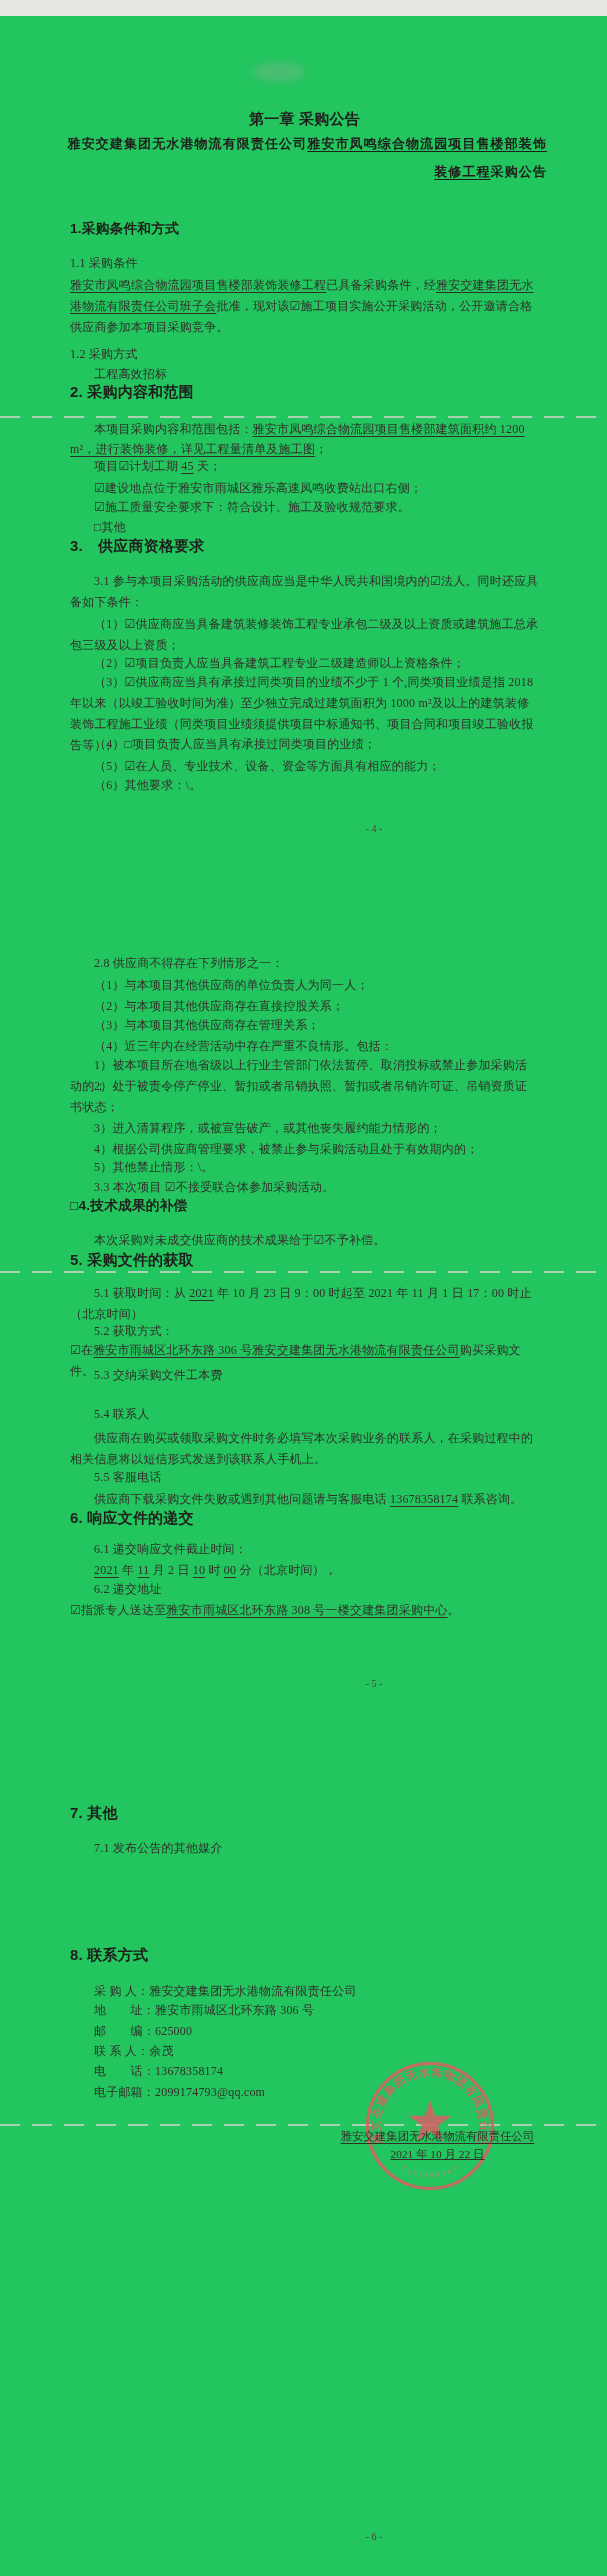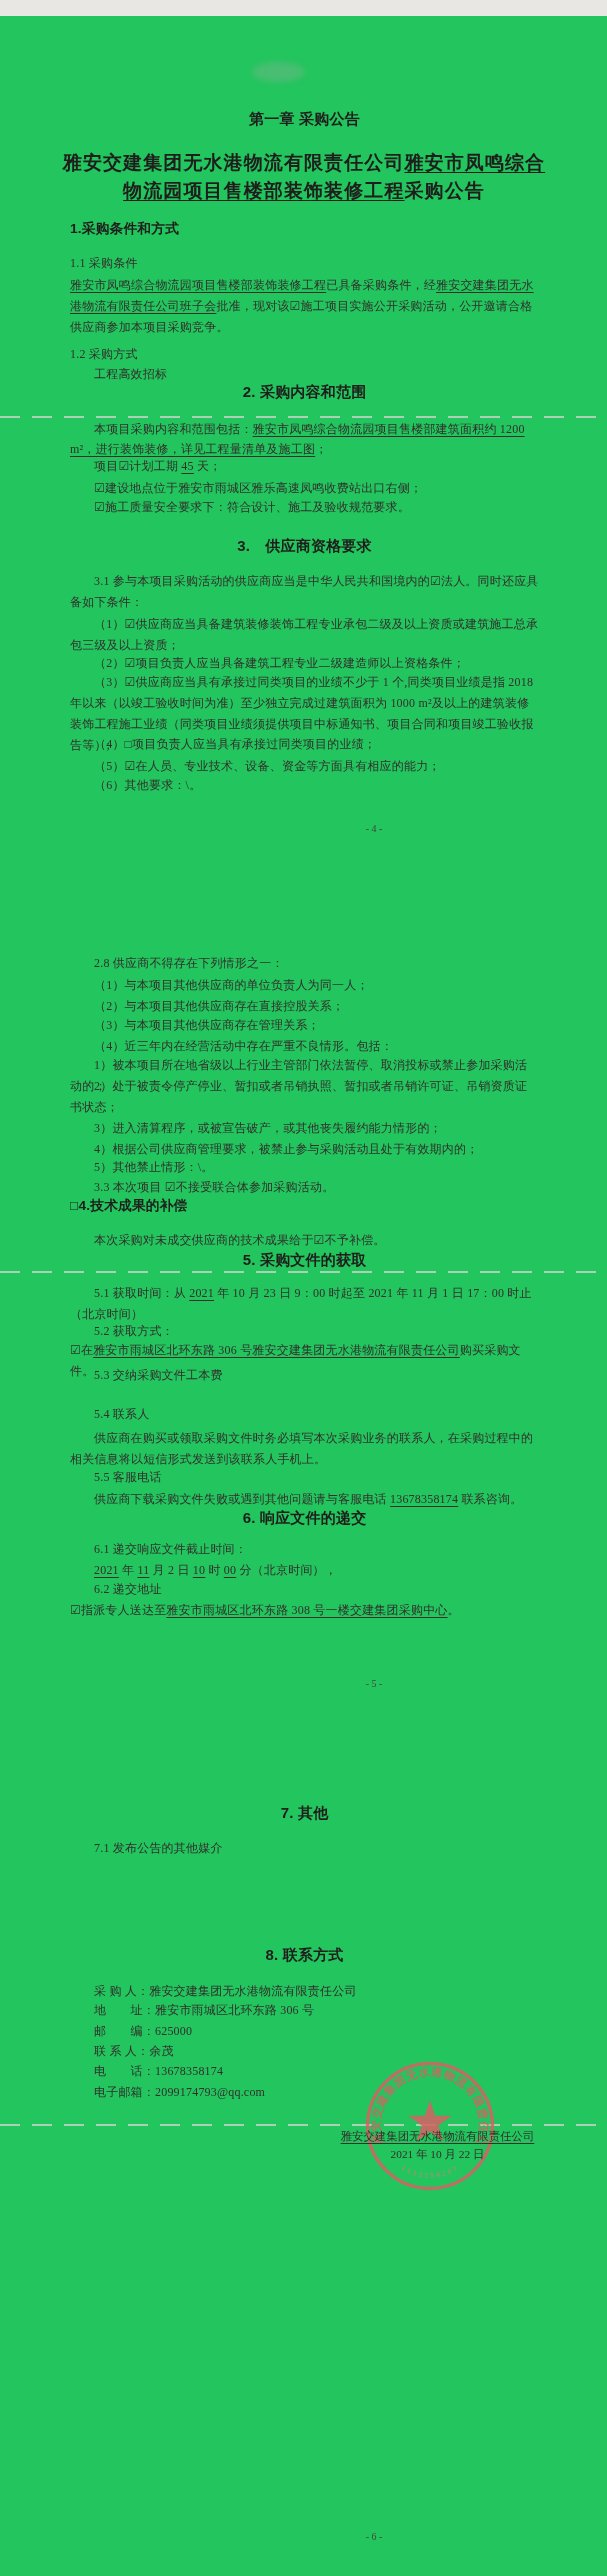--- a/index.html
+++ b/index.html
@@ -2,36 +2,36 @@
 <html style="font-size:12px"><head>
 <meta charset="utf-8">
 <style>
   html,body{margin:0;padding:0;background:#e9e7e3;}
   .page{position:relative;width:608px;height:2576px;margin:16px auto;background:#22c55e;
         overflow:hidden;font-family:"Liberation Serif","DejaVu Serif",serif;color:#332f2b;}
   .blk{position:absolute;left:70px;width:469px;font-size:12px;line-height:21px;
        letter-spacing:0.2px;z-index:2;}
   .ind{text-indent:2em;}
   .hd{font-family:"Liberation Sans","DejaVu Sans",sans-serif;font-weight:700;color:#201e1c;}
-  .hd-lg{font-size:15px;line-height:23px;text-align:center;}
+  .hd-lg{font-size:15px;line-height:23px;}
   .hd-md{font-size:13.7px;line-height:21px;}
   .center{text-align:center;}
   .u{text-decoration:underline;text-underline-offset:2.7px;}
   .chapter{top:92px;font-size:15px;}
-  .doc-title{top:133px;left:61px;width:486px;font-size:19px;line-height:28px;letter-spacing:1.1px;}
+  .doc-title{top:114px;left:61px;width:486px;font-size:13px;line-height:28px;letter-spacing:1.1px;text-align:right;}
   .pagenum{position:absolute;left:342px;width:64px;text-align:center;font-size:10px;
            color:#47423d;z-index:2;font-family:"Liberation Serif","DejaVu Serif",serif;}
   .seam{position:absolute;left:0;width:608px;height:1.5px;z-index:1;opacity:.75;
         background:repeating-linear-gradient(90deg,#d9d6d1 0 20px,rgba(0,0,0,0) 20px 32px);}
   .smudge{position:absolute;left:252px;top:46px;width:53px;height:20px;border-radius:50%;
           background:rgba(175,172,168,.28);filter:blur(3px);z-index:1;}
   .seal-svg{position:absolute;left:363px;top:2043px;z-index:1;opacity:.85;}
   .sig{position:absolute;text-align:center;z-index:3;font-size:11.4px;line-height:18px;}
   .sig-company{left:325px;top:2111px;width:225px;}
-  .sig-date{left:325px;top:2129px;width:225px;}
+  .sig-date{left:325px;top:2129px;width:225px;text-decoration:underline;}
 </style>
 </head>
 <body>
 
 <div class="page">
 
   <div class="smudge"></div>
   <div class="seam" style="top:400px"></div>
   <div class="seam" style="top:1255px"></div>
   <div class="seam" style="top:2108px"></div>
@@ -52,20 +52,21 @@
 
   <div class="blk hd hd-lg" style="top:364px">2. 采购内容和范围</div>
   <div class="blk ind" style="top:403px;line-height:20px">
     <span>本项目采购内容和范围包括：</span><span class="u">雅安市凤鸣综合物流园项目售楼部建筑面积约 1200 m²，进行装饰装修，详见工程量清单及施工图</span><span>；</span>
   </div>
   <div class="blk ind" style="top:440px">
     <span>项目☑计划工期 </span><span class="u">45</span><span> 天；</span>
   </div>
   <div class="blk ind" style="top:481px">☑施工质量安全要求下：符合设计、施工及验收规范要求。</div>
   <div class="blk ind" style="top:462px">☑建设地点位于雅安市雨城区雅乐高速凤鸣收费站出口右侧；</div>
+  <div class="blk ind" style="top:501px">□其他</div>
 
   <div class="blk hd hd-lg" style="top:518px">3.　供应商资格要求</div>
   <div class="blk ind" style="top:555px">3.1 参与本项目采购活动的供应商应当是中华人民共和国境内的☑法人。同时还应具备如下条件：</div>
   <div class="blk ind" style="top:598px">（1）☑供应商应当具备建筑装修装饰工程专业承包二级及以上资质或建筑施工总承包三级及以上资质；</div>
   <div class="blk ind" style="top:637px">（2）☑项目负责人应当具备建筑工程专业二级建造师以上资格条件；</div>
   <div class="blk ind" style="top:656px">（3）☑供应商应当具有承接过同类项目的业绩不少于 1 个,同类项目业绩是指 2018 年以来（以竣工验收时间为准）至少独立完成过建筑面积为 1000 m²及以上的建筑装修装饰工程施工业绩（同类项目业绩须提供项目中标通知书、项目合同和项目竣工验收报告等）;</div>
   <div class="blk ind" style="top:718px">（4）□项目负责人应当具有承接过同类项目的业绩；</div>
   <div class="blk ind" style="top:740px">（5）☑在人员、专业技术、设备、资金等方面具有相应的能力；</div>
   <div class="blk ind" style="top:759px">（6）其他要求：\。</div>
 

